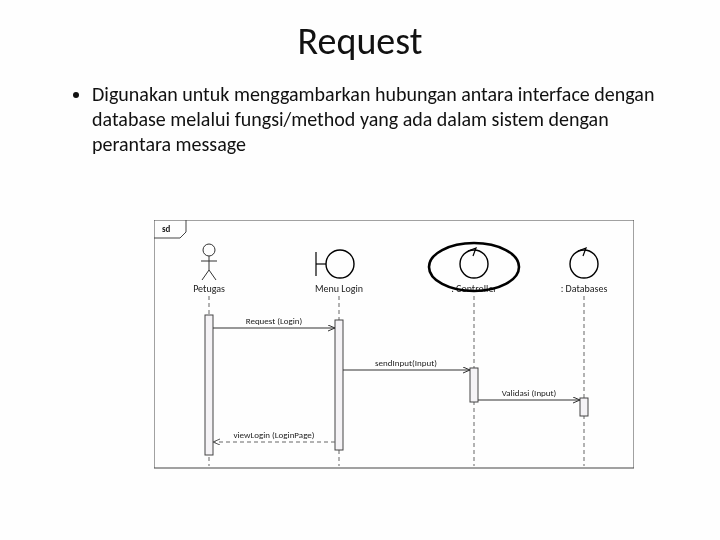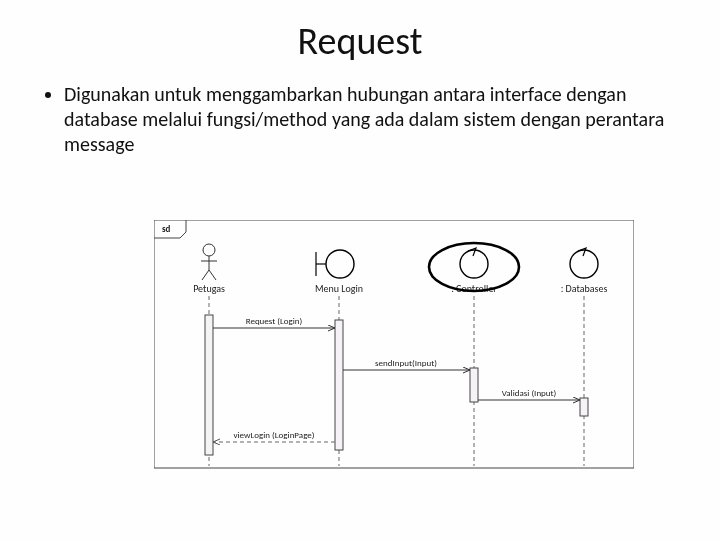--- a/index.html
+++ b/index.html
@@ -23,20 +23,21 @@
     padding: 0 42px 0 42px;
     font-size: 20px;
     line-height: 1.25;
   }
   .bullet-block ul {
     margin: 0;
     padding-left: 22px;
   }
   .bullet-block li {
     list-style: disc;
+    margin-left: 28px;
   }
   .diagram-wrap {
     position: absolute;
     left: 140px;
     top: 220px;
     width: 480px;
     height: 250px;
     padding-left: 14px;
   }
   svg { display:block; }

